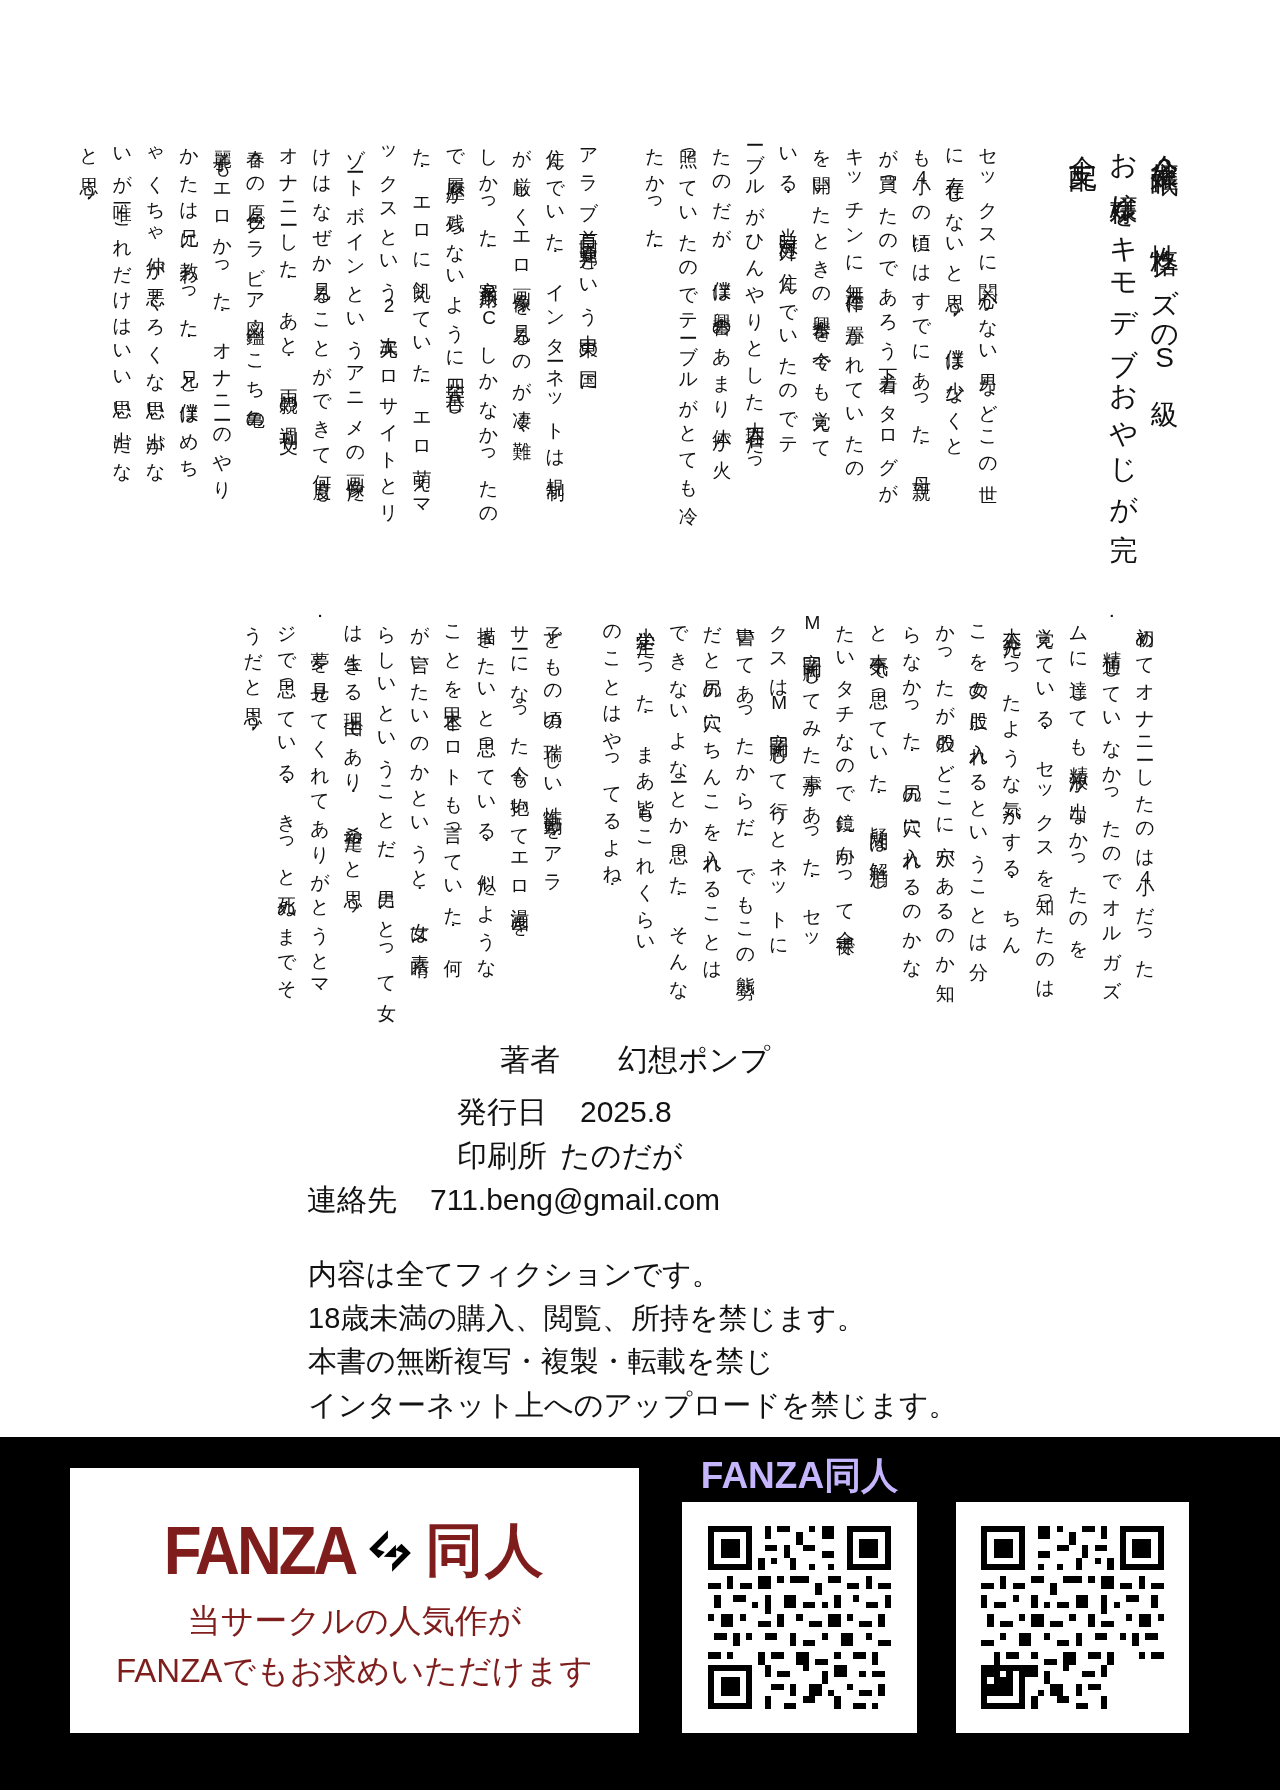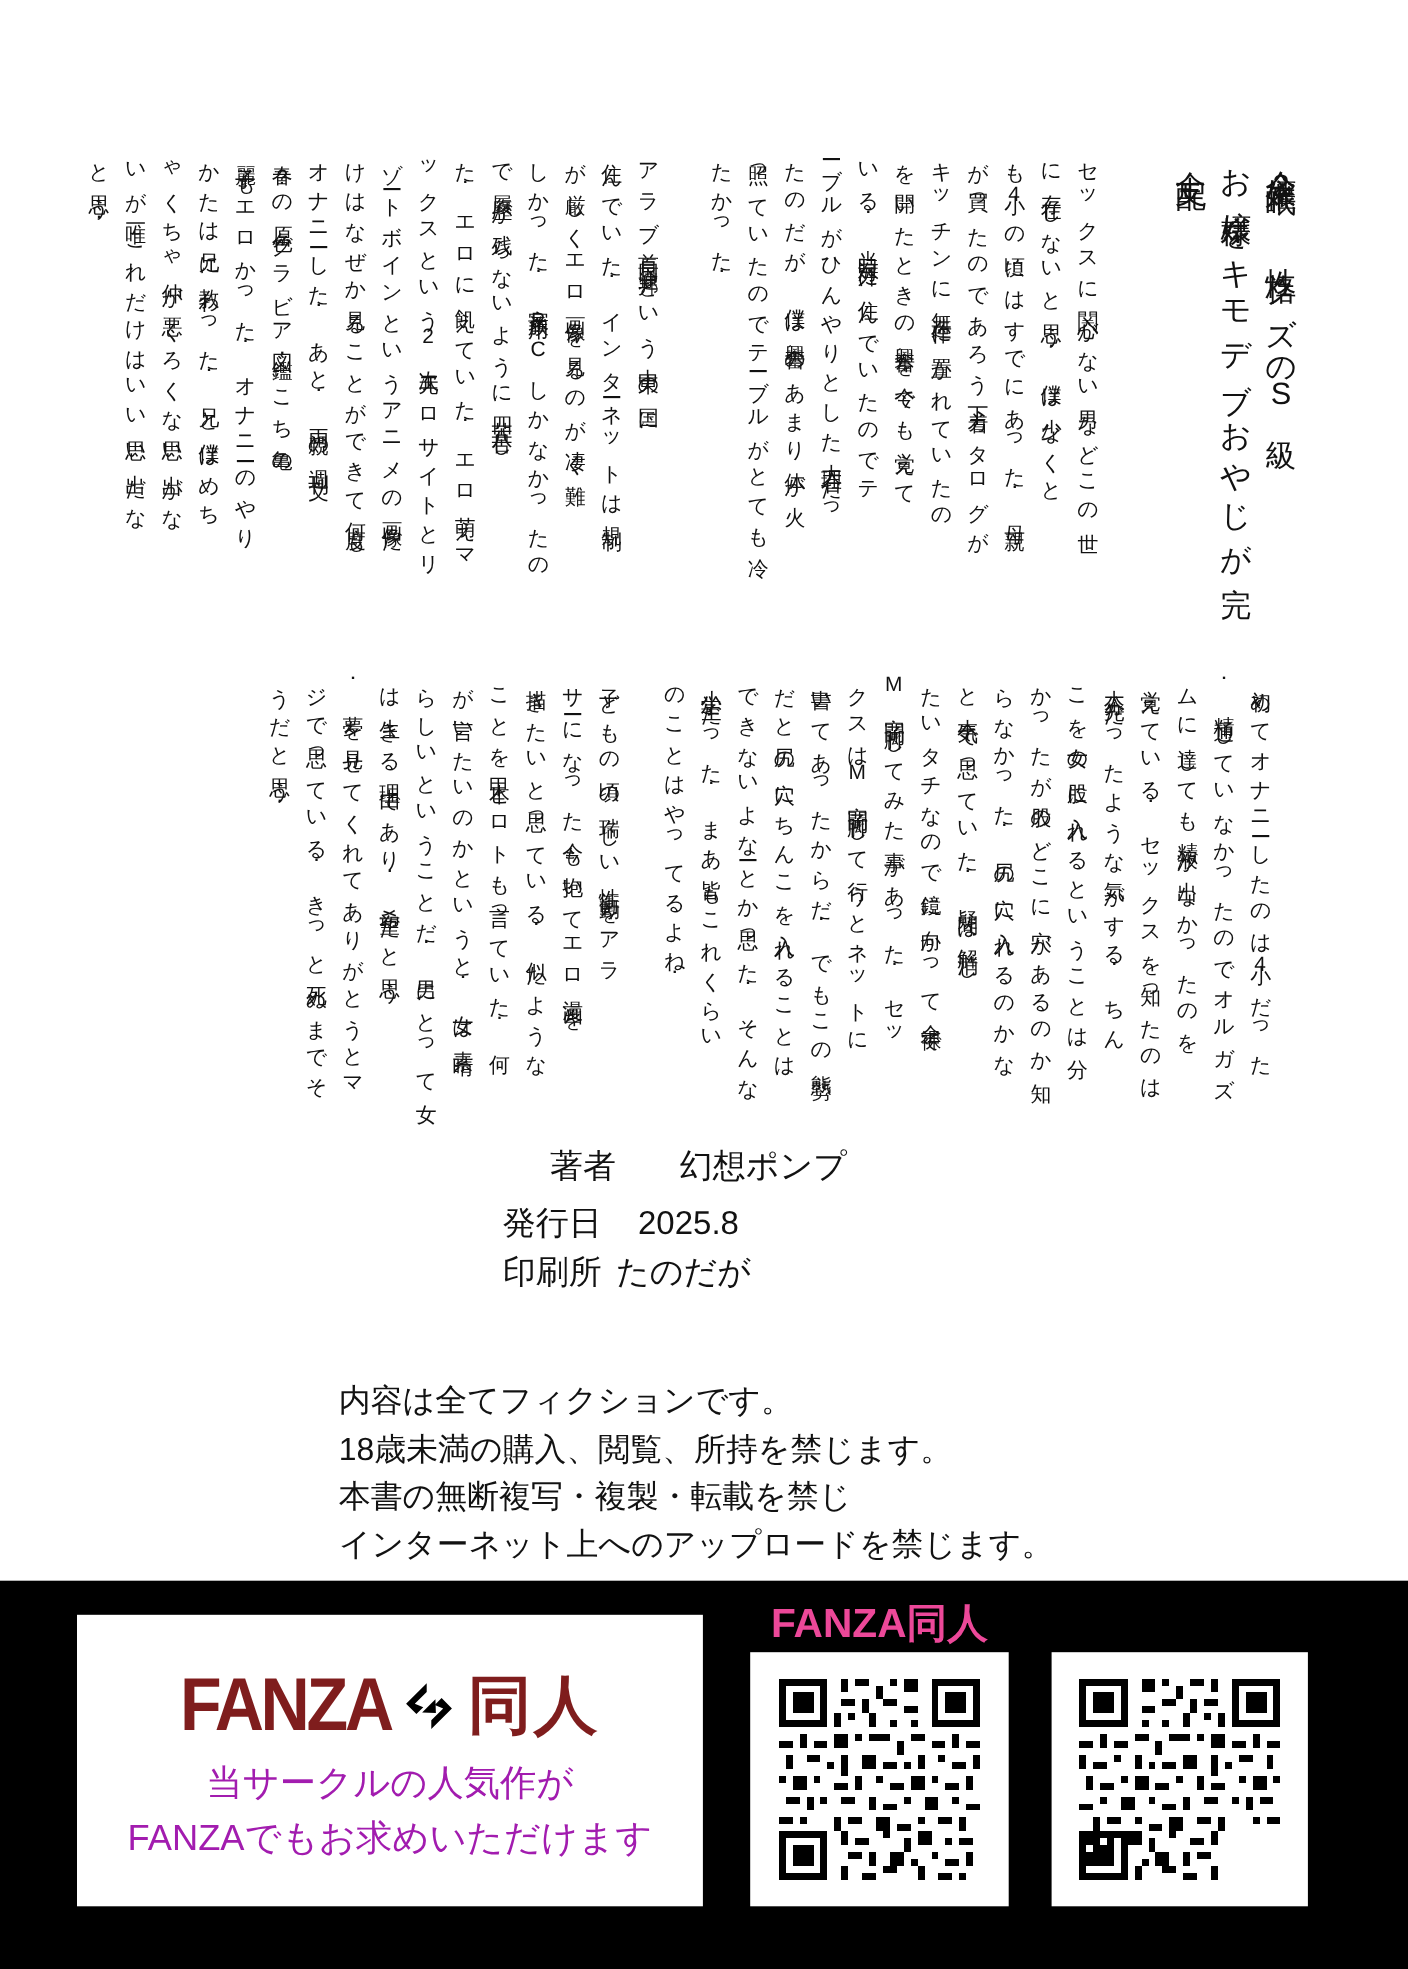--- a/index.html
+++ b/index.html
@@ -28,22 +28,22 @@
   .disclaimer{position:absolute;left:308px;top:1253px;font-size:29px;line-height:43.5px;
               white-space:pre-line;font-weight:500;}
   
   .footer{position:absolute;left:0;top:1437px;width:1280px;height:353px;background:#000;}
   .fanza-box{position:absolute;left:70px;top:31px;width:569px;height:265px;background:#fff;
              display:flex;flex-direction:column;align-items:center;justify-content:center;gap:12px;}
   .fanza-logo{display:flex;align-items:center;gap:10px;color:#7f1d1d;font-weight:900;}
   .fanza-brand{font-size:62px;letter-spacing:-3px;transform:scaleY(1.1);font-weight:900;}
   .fanza-suffix{font-size:58px;letter-spacing:2px;font-weight:900;}
   .diamond{width:50px;height:50px;display:inline-block;}
-  .promo{font-size:33px;line-height:38px;text-align:center;color:#a21caf;font-weight:500;}
-  .qr-label{position:absolute;top:14px;color:#ec4899;font-weight:700;font-size:37px;
+  .promo{font-size:33px;line-height:38px;text-align:center;color:#7f1d1d;font-weight:500;}
+  .qr-label{position:absolute;top:14px;color:#c4b5fd;font-weight:700;font-size:37px;
             text-align:center;white-space:nowrap;}
   .ql1{left:682px;width:235px;}
   .ql2{left:956px;width:233px;}
   .qr-box{position:absolute;top:65px;background:#fff;padding:24px;box-sizing:border-box;}
   .qb1{left:682px;width:235px;height:231px;}
   .qb2{left:956px;width:233px;height:231px;}
   .qr-box svg{display:block;width:100%;height:100%;}
 </style>
 </head>
 <body>
@@ -112,20 +112,23 @@
 
   <div class="colo-row r1">
     <span class="colo-label">著者</span><span class="colo-value">幻想ポンプ</span>
   </div>
   <div class="colo-row r2">
     <span class="colo-label">発行日</span><span class="colo-value">2025.8</span>
   </div>
   <div class="colo-row r3">
     <span class="colo-label">印刷所</span><span class="colo-value">たのだが</span>
   </div>
+  <div class="colo-row r4">
+    <span class="colo-label">連絡先</span><span class="colo-value">711.beng@gmail.com</span>
+  </div>
 
   <div class="disclaimer">内容は全てフィクションです。
 18歳未満の購入、閲覧、所持を禁じます。
 本書の無断複写・複製・転載を禁じ
 インターネット上へのアップロードを禁じます。</div>
 
   <div class="footer">
 
     <div class="fanza-box">
       <div class="fanza-logo">

